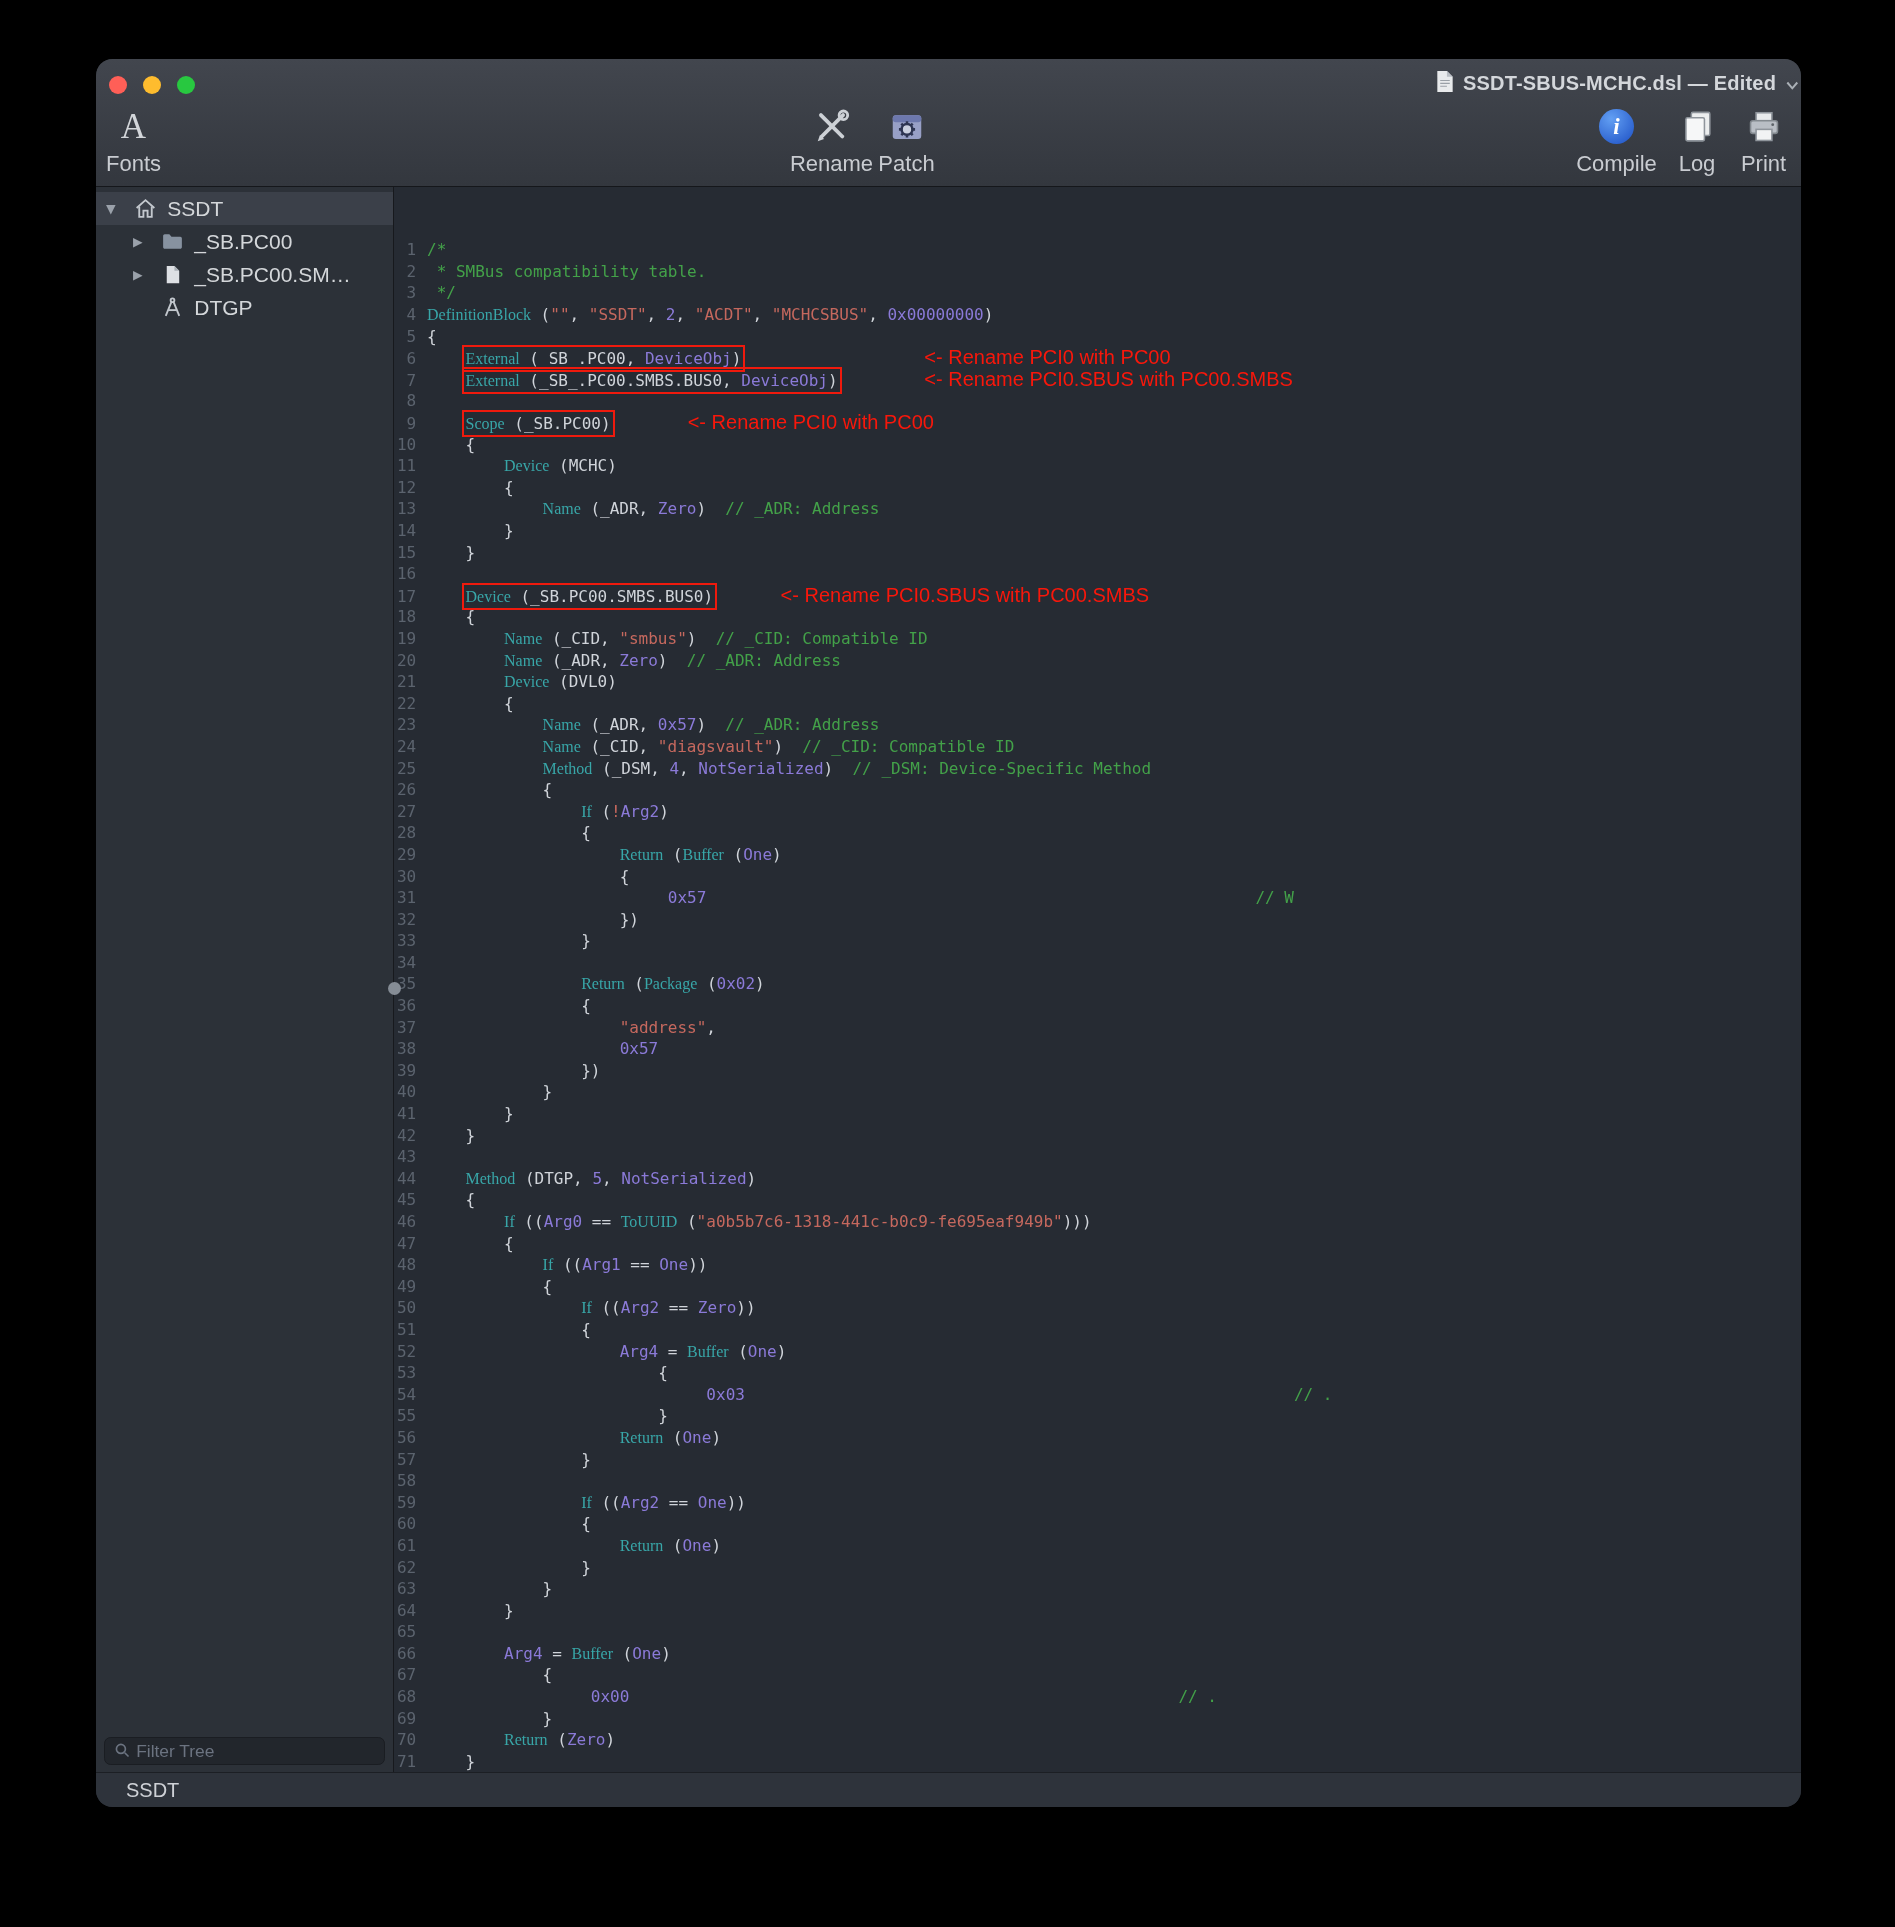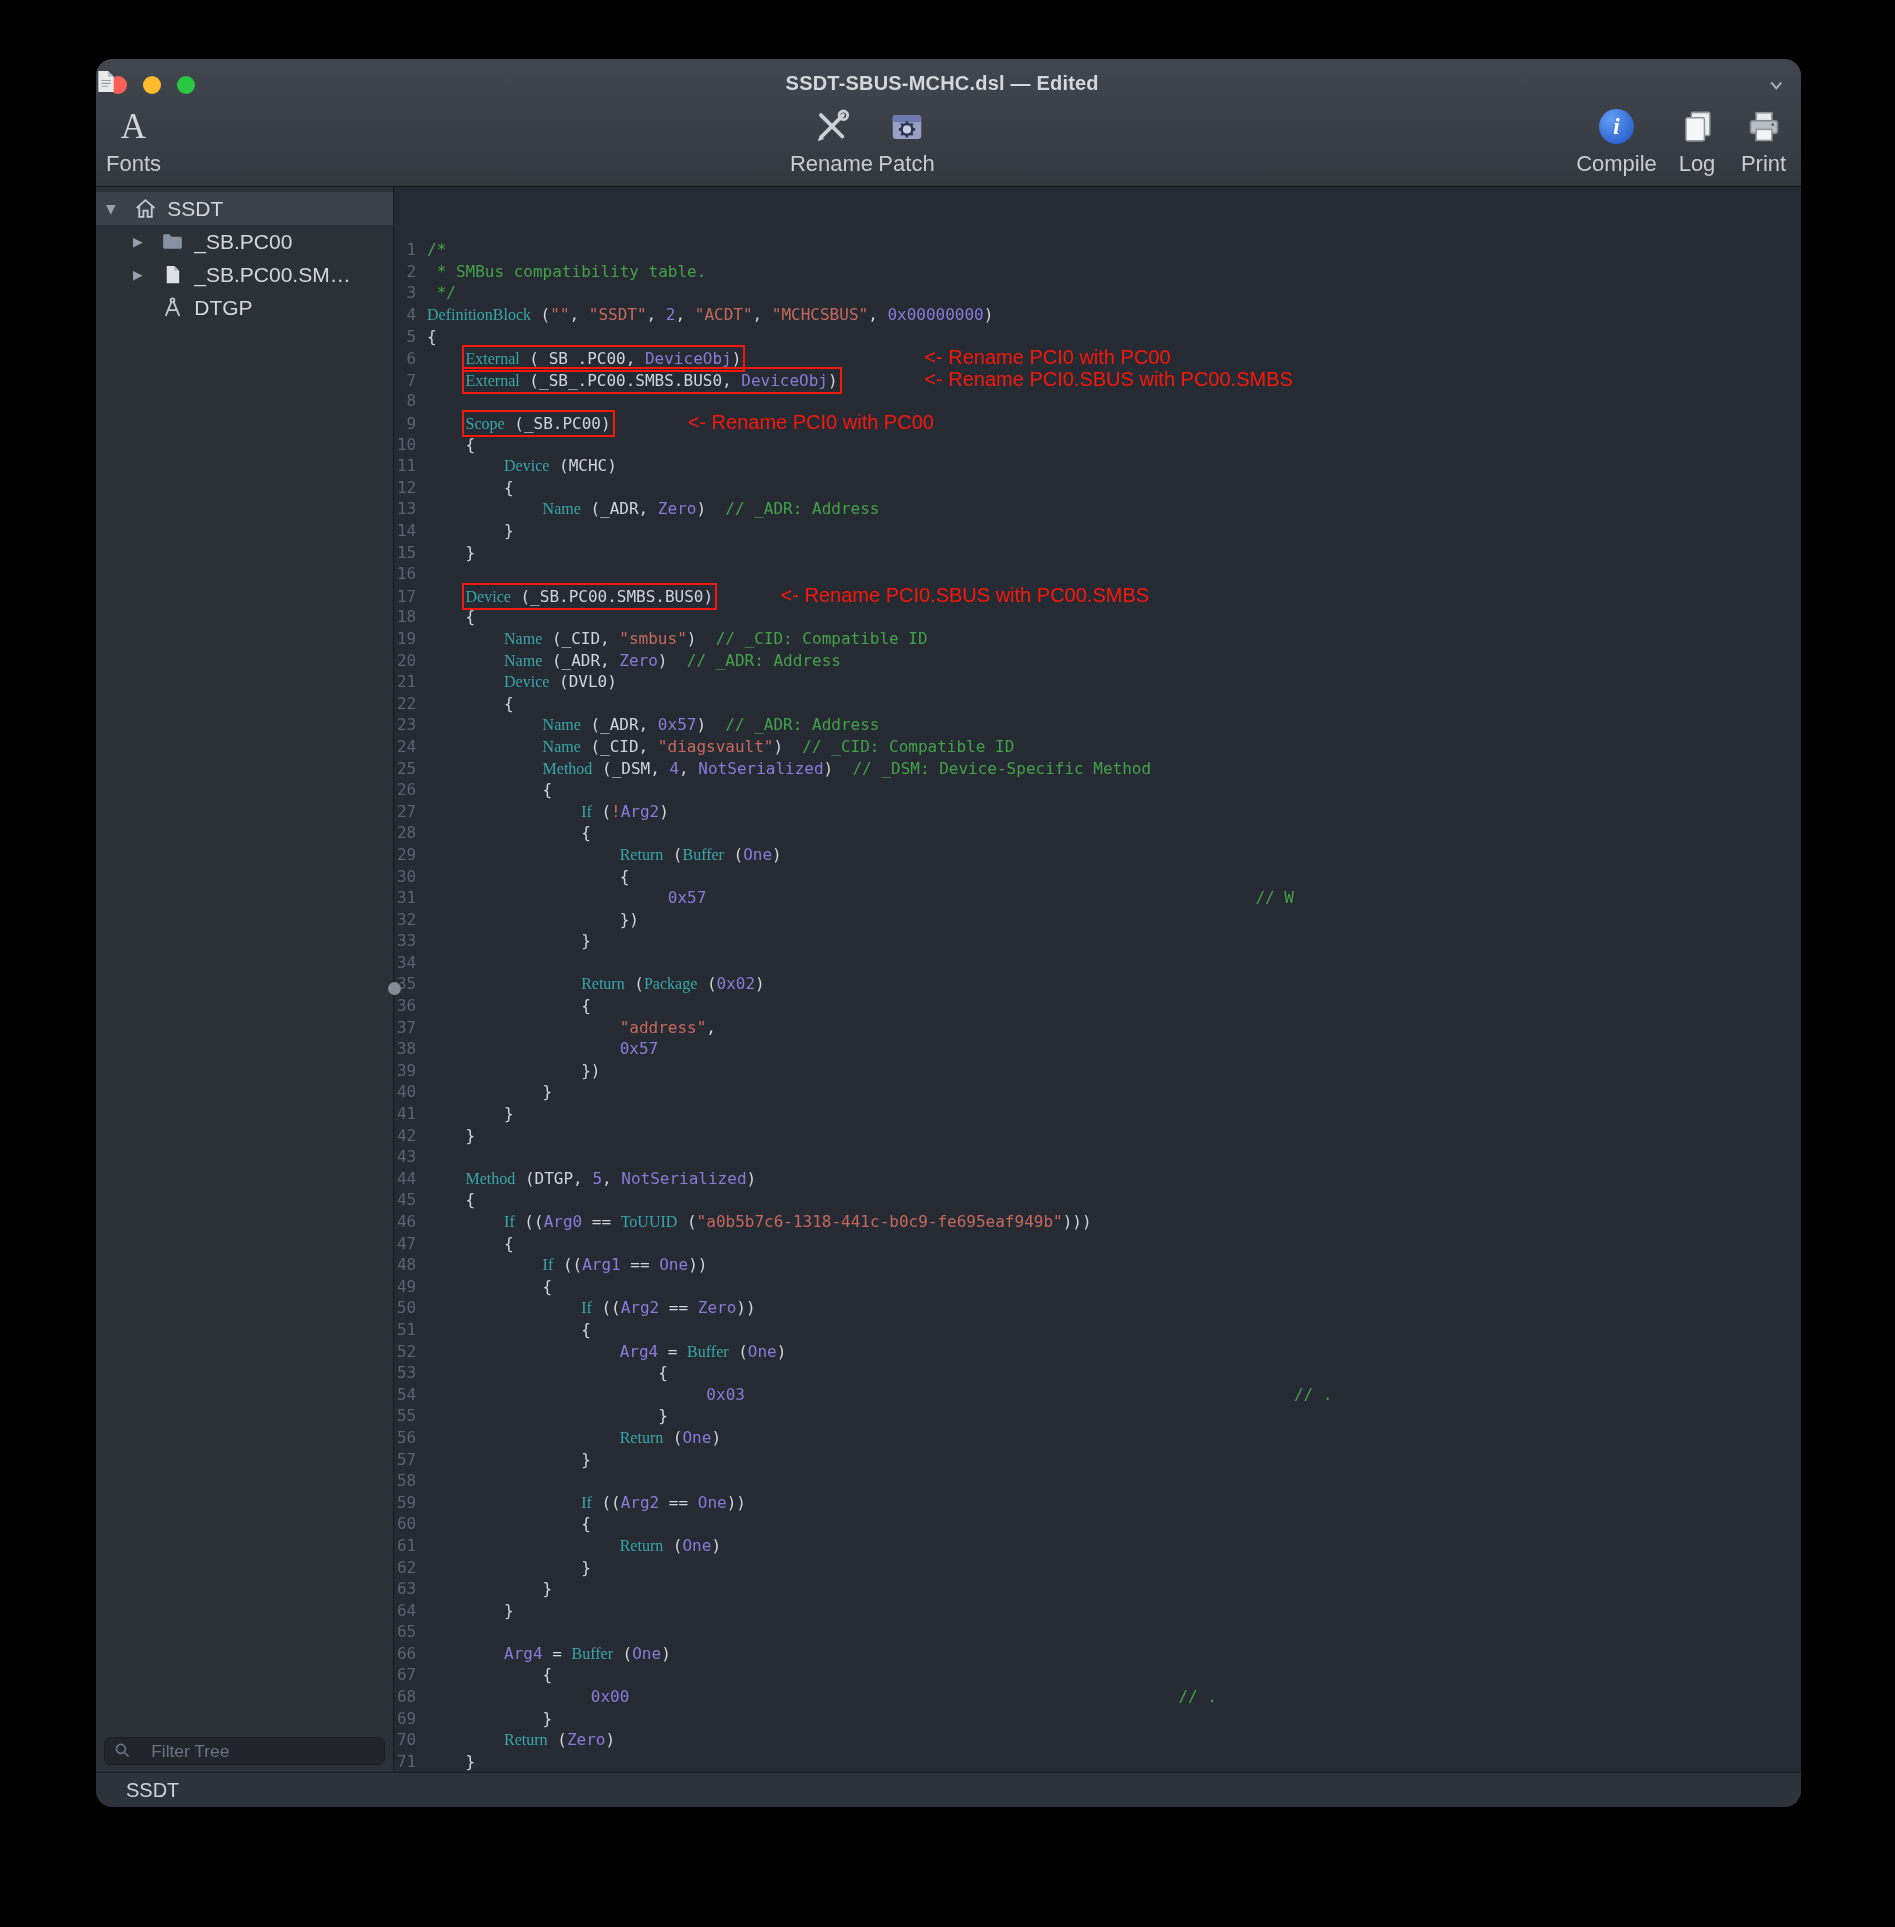--- a/index.html
+++ b/index.html
@@ -9,22 +9,22 @@
     border-radius:16.6px;overflow:hidden;background:#262b33;
     box-shadow:0 37px 100px rgba(0,0,0,.78);}
   
   .chrome{position:relative;height:128px;background:linear-gradient(#42464e,#33373e);
     border-bottom:0.8px solid #15171b;}
   .traffic{position:absolute;left:12.5px;top:16.6px;display:flex;gap:16px;}
   .tl{width:18.3px;height:18.3px;border-radius:50%;display:inline-block;}
   .tl.red{background:#ff5f57;}
   .tl.yellow{background:#febc2e;}
   .tl.green{background:#28c840;}
-  .titlerow{position:absolute;left:0;right:16px;top:0;height:48px;display:flex;
-    align-items:center;justify-content:space-between;gap:8.3px;}
+  .titlerow{position:absolute;left:0;right:0;top:0;height:48px;display:flex;
+    align-items:center;justify-content:flex-end;gap:8.3px;}
   .title{font-size:20px;font-weight:700;color:#d4d7db;letter-spacing:0.2px;}
   .chev{display:flex;align-items:center;margin-top:5px;}
   .tool-btn{position:absolute;top:45px;display:flex;flex-direction:column;
     align-items:center;gap:1.7px;cursor:default;}
   .tool-ic{height:45px;display:flex;align-items:center;justify-content:center;}
   .tool-label{font-size:22px;color:#c9ccd1;}
   .fonts-glyph{font-family:"Liberation Serif","DejaVu Serif",serif;font-size:35px;
     color:#d3d6da;line-height:45px;}
   .summary-ic{width:35px;height:35px;border-radius:50%;
     background:radial-gradient(circle at 35% 28%,#629ff3,#1c4fc4);
@@ -37,21 +37,21 @@
   .tree-row{height:33px;display:flex;align-items:center;font-size:21px;color:#d4d7da;}
   .tree-row.selected{background:#3b4049;}
   .tree-row.ind0{padding-left:10px;}
   .tree-row.ind1{padding-left:37px;}
   .disc{width:25px;font-size:12.5px;color:#9aa1aa;flex:none;font-family:"DejaVu Sans",sans-serif;}
   .tree-ic{width:28px;height:28px;margin-right:8.3px;display:flex;align-items:center;
     justify-content:center;flex:none;}
   .tree-label{white-space:nowrap;}
   .filter{position:absolute;left:8.3px;right:8.3px;bottom:6.6px;height:28px;background:#22262c;
     border:0.8px solid #1a1d22;border-radius:6.6px;display:flex;align-items:center;
-    padding:0 8.3px;gap:21px;}
+    padding:0 8.3px;gap:6px;}
   .filter input{flex:1;background:transparent;border:none;outline:none;color:#cfd3d8;
     font-size:17.4px;font-family:inherit;}
   .filter input::placeholder{color:#6b7380;}
   .divider-dot{position:absolute;left:292px;top:795px;width:13.3px;height:13.3px;
     border-radius:50%;background:#858c95;z-index:5;}
   
   .editor{flex:1;background:#262b33;padding-top:9.1px;overflow:hidden;white-space:pre;
     font-family:"DejaVu Sans Mono",monospace;font-size:16px;line-height:21.6px;}
   .code-line{height:21.6px;}
   .line-num{display:inline-block;width:33px;text-align:right;padding-right:10.8px;

